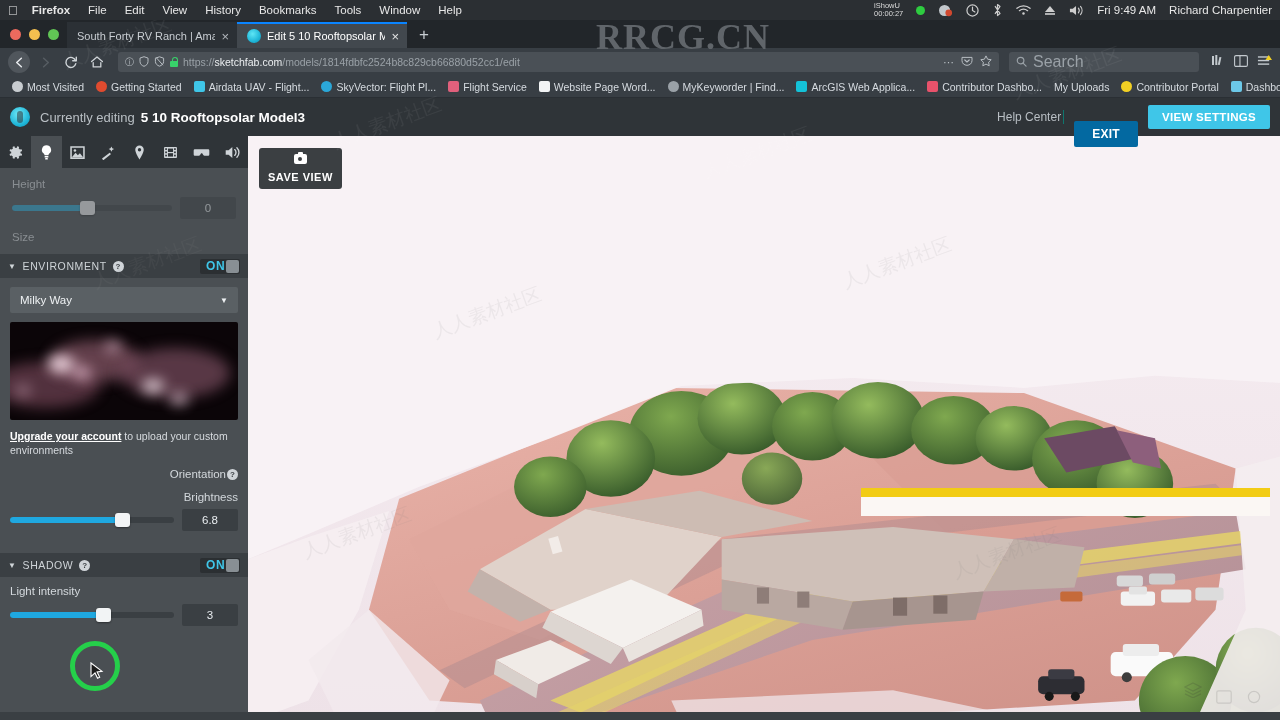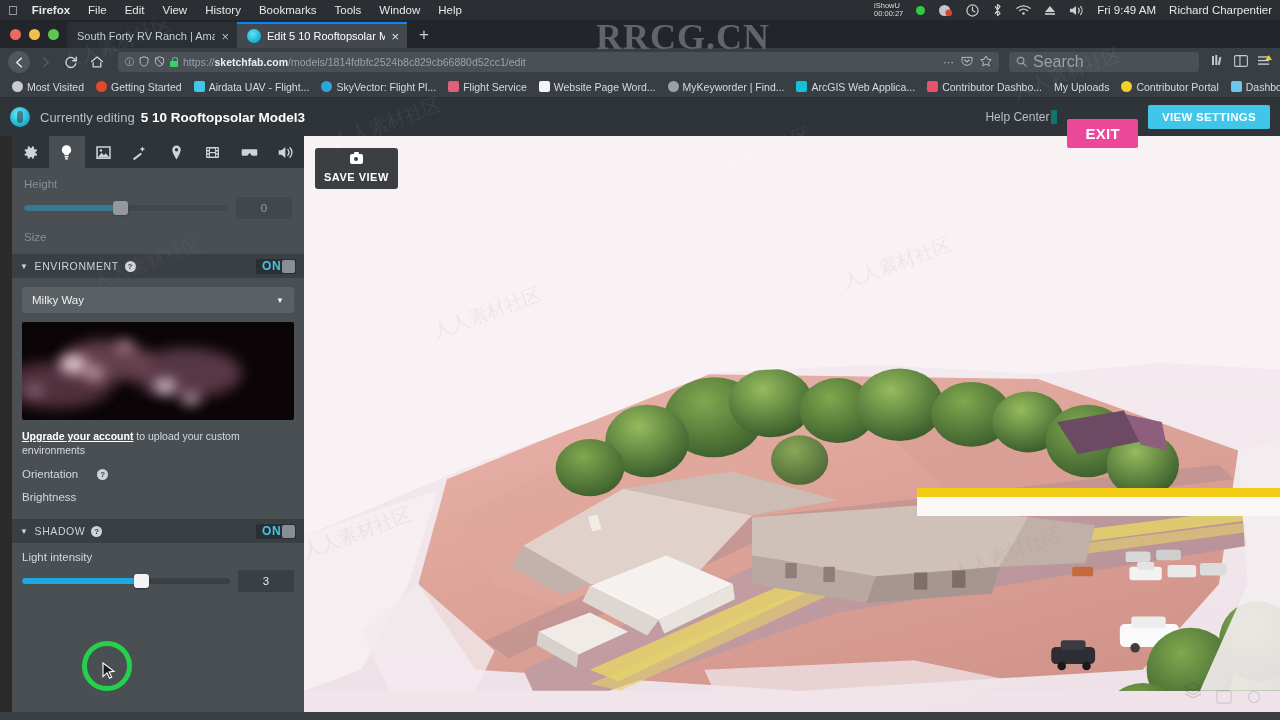--- a/index.html
+++ b/index.html
@@ -43,21 +43,21 @@
     justify-content:center; color:#cfd4d8; font-size:13px; }
   .navbtn.back { background:#50565c; color:#e9ecef; }
   .navbtn.dim { color:#7b8288; }
   .urlbar { flex:1; height:20px; background:#4a5056; border-radius:3px; display:flex;
     align-items:center; padding:0 7px; gap:5px; margin:0 6px; }
   .urlbar .uicon { font-size:9px; color:#b7bdc2; line-height:1; }
   .lockico { width:8px; height:10px; position:relative; display:inline-block; }
   .lockico::before{content:"";position:absolute;left:0;bottom:0;width:8px;height:6px;background:#38d16a;border-radius:1px;}
   .lockico::after{content:"";position:absolute;left:2px;top:0;width:4px;height:5px;border:1.4px solid #38d16a;border-bottom:none;border-radius:3px 3px 0 0;}
   .urltext { font-size:10.5px; color:#9aa1a7; white-space:nowrap; overflow:hidden; }
-  .urltext b { color:#eceff1; font-weight:bold;margin-top:12px; }
+  .urltext b { color:#eceff1; font-weight:normal;margin-top:12px; }
   .urlright { margin-left:auto; display:flex; align-items:center; gap:7px; color:#b7bdc2; font-size:11px; }
   .searchbar { width:190px; height:20px; background:#4a5056; border-radius:3px; display:flex;
     align-items:center; gap:6px; padding:0 7px; color:#9aa1a7; font-size:16px; }
   .navicons { display:flex; align-items:center; gap:9px; padding-left:8px; color:#c3c9ce; }
 
   
   .bmbar { height:22px; background:#383e44; display:flex; align-items:center;
     padding:0 6px; gap:0; color:#d6dbe0; font-size:10.5px; position:relative; z-index:16;
     border-bottom:1px solid #2a2f34; }
   .bm { display:flex; align-items:center; gap:4px; padding:0 6px; white-space:nowrap; }
@@ -67,29 +67,29 @@
   .sfhead { height:38px; background:#2f3438; display:flex; align-items:center;
     padding:0 10px; position:relative; z-index:14; }
   .sflogo { width:20px; height:20px; border-radius:50%;
     background:radial-gradient(circle at 42% 35%, #6fe9f7, #1fb6d8 62%, #0d8eb0);
     margin-right:10px; position:relative; flex:none; }
   .sflogo::after{content:"";position:absolute;left:7px;top:4px;width:6px;height:12px;
     border-radius:3px;background:#2f3438;opacity:.55;}
   .sfhead .editing { color:#b9bfc4; font-size:13px; }
   .sfhead .modelname { color:#fff; font-size:13.5px; font-weight:bold; margin-left:6px; }
   .sfhead .hright { margin-left:auto; display:flex; align-items:center; gap:10px; }
-  .helpcenter { color:#b9bfc4; font-size:12px; padding-right:2px; border-right:6px solid #0f766e; }
-  .btn-exit { background:#ec4899; color:#fff; font-size:15px; font-weight:bold;
+  .helpcenter { color:#b9bfc4; font-size:12px; padding-right:2px; border-right:1px solid #0f766e; }
+  .btn-exit { background:#0369a1; color:#fff; font-size:12px; font-weight:bold;
     padding:6px 18px; border-radius:2px; letter-spacing:.3px;margin-top:33px; }
   .btn-save { background:#3fc6e8; color:#fff; font-size:11.5px; font-weight:bold;
     padding:6px 14px; border-radius:2px; letter-spacing:.3px; }
 
   
   .stage { display:flex; height:582px; }
-  .sidebar { width:292px; background:#4a4f53; position:relative;margin-left:12px; }
+  .sidebar { width:248px; background:#4a4f53; position:relative; }
 
   .tooltabs { height:32px; background:#2f3438; display:flex; align-items:stretch; }
   .ttab { flex:1; display:flex; align-items:center; justify-content:center; color:#cfd4d8; }
   .ttab.active { background:#4a4f53; color:#fff; }
   .ttab svg { width:17px; height:17px; fill:currentColor; }
 
   .sec { padding:10px 12px 4px 12px; }
   .dim { opacity:.45; }
   .rowlabel { color:#d3d8dc; font-size:11.5px; margin-bottom:7px; }
   .sliderrow { display:flex; align-items:center; gap:8px; margin-bottom:12px; }
@@ -116,22 +116,22 @@
     padding:0 10px; color:#eef1f3; font-size:11.5px; }
   .select .dn { margin-left:auto; font-size:8px; }
   .envthumb { margin-top:9px; height:98px; border-radius:2px; position:relative; overflow:hidden;
     background:#0b0508; }
   .envthumb .glow { position:absolute; border-radius:50%; filter:blur(7px); }
   .upgrade { margin-top:9px; font-size:10.5px; color:#d6dade; line-height:14px; }
   .upgrade u { font-weight:bold; color:#ffffff; }
   .setbg { margin-top:9px; height:24px; border:1px solid #5e6468; border-radius:2px;
     color:#8d9397; font-size:10px; letter-spacing:.6px; display:flex; align-items:center;
     justify-content:center; }
-  .labelrow { display:flex; align-items:center; gap:19px; color:#d3d8dc; font-size:11.5px;
-    margin:11px 0 6px 0; }
+  .labelrow { display:flex; align-items:center; gap:1px; color:#d3d8dc; font-size:11.5px;
+    margin:11px 0 6px 0;justify-content:flex-end; }
 
   .greenring { position:absolute; width:50px; height:50px; border-radius:50%;
     border:5px solid #25d04a; left:70px; top:505px; z-index:9; }
   .cursor { position:absolute; left:90px; top:526px; z-index:11; width:14px; height:18px; }
 
   
   .viewport { flex:1; position:relative; overflow:hidden;
     background:linear-gradient(170deg,#f6eef2 0%,#f3e9ee 40%,#efe3e9 100%); }
   .saveview { position:absolute; left:11px; top:12px; background:#3b3f42; color:#fff;
     font-size:11px; font-weight:bold; letter-spacing:.5px; padding:6px 9px; border-radius:3px;
@@ -493,20 +493,27 @@
       </div>
 
 
       <div class="labelrow">
         <span>Orientation</span>
         <span class="qmark">?</span>
       </div>
 
       <div class="labelrow">
         <span>Brightness</span>
+      </div>
+      <div class="sliderrow">
+        <div class="slider">
+          <div class="fill" style="width:68%;background:#1fa8e0"></div>
+          <div class="knob" style="left:calc(68% - 7px)"></div>
+        </div>
+        <div class="numbox">6.8</div>
       </div>
     </div>
 
     <div class="sechead">
       <span class="caret">▼</span>
       <span>SHADOW</span>
       <span class="qmark">?</span>
       <span class="toggle">
         <span class="on">ON</span>
         <span class="kn"></span>

